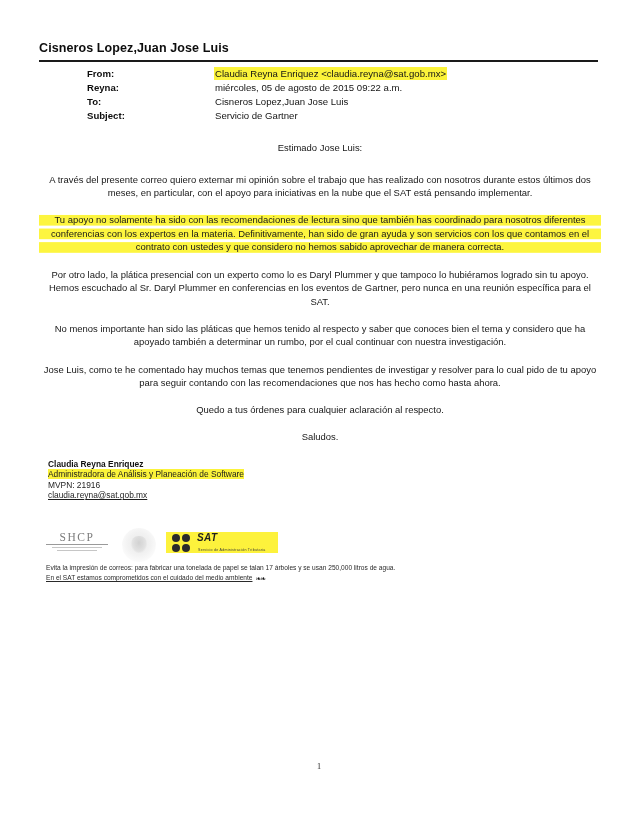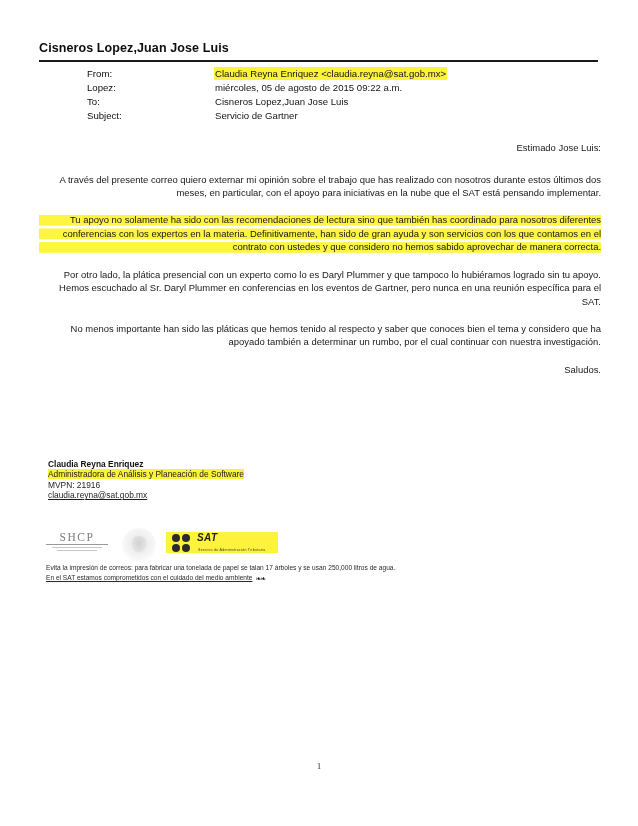--- a/index.html
+++ b/index.html
@@ -49,21 +49,21 @@
   .field-row {
     display: flex;
     align-items: baseline;
     height: 12.4px;
     margin-bottom: 1.6px;
   }
   .field-label {
     width: 128px;
     flex: 0 0 128px;
     font-size: 9.6px;
-    font-weight: normal;
+    font-weight: bold;
     color: #0d0d0d;
     padding-left: 48px;
   }
   .field-value {
     font-size: 9.6px;
     color: #141414;
     white-space: nowrap;
   }
   .hl-inline {
     background: #fbf33a;
@@ -76,21 +76,21 @@
     position: absolute;
     left: 39px;
     top: 141px;
     width: 562px;
   }
   .para {
     font-size: 9.45px;
     line-height: 13.6px;
     color: #171717;
     margin: 0 0 13.5px 0;
-    text-align: right;
+    text-align: center;
   }
 
   
   .para.hl {
     background-image: linear-gradient(to bottom,
         rgba(0,0,0,0) 0px,
         rgba(0,0,0,0) 1.5px,
         #fdf53f 1.5px,
         #fdf53f 12.6px,
         rgba(0,0,0,0) 12.6px,
@@ -288,39 +288,41 @@
 
   <div class="doc-title">Cisneros Lopez,Juan Jose Luis</div>
   <div class="rule"></div>
 
   <div class="fields">
     <div class="field-row">
       <div class="field-label">From:</div>
       <div class="field-value"><span class="hl-inline">Claudia Reyna Enriquez &lt;claudia.reyna@sat.gob.mx&gt;</span></div>
     </div>
     <div class="field-row">
-      <div class="field-label">Lopez:</div>
+      <div class="field-label">Reyna:</div>
       <div class="field-value">miércoles, 05 de agosto de 2015 09:22 a.m.</div>
     </div>
     <div class="field-row">
       <div class="field-label">To:</div>
       <div class="field-value">Cisneros Lopez,Juan Jose Luis</div>
     </div>
     <div class="field-row">
       <div class="field-label">Subject:</div>
       <div class="field-value">Servicio de Gartner</div>
     </div>
   </div>
 
   <div class="body-block">
     <p class="para" style="margin-bottom:18px">Estimado Jose Luis:</p>
     <p class="para">A través del presente correo quiero externar mi opinión sobre el trabajo que has realizado con nosotros durante estos últimos dos meses, en particular, con el apoyo para iniciativas en la nube que el SAT está pensando implementar.</p>
     <p class="para hl">Tu apoyo no solamente ha sido con las recomendaciones de lectura sino que también has coordinado para nosotros diferentes conferencias con los expertos en la materia. Definitivamente, han sido de gran ayuda y son servicios con los que contamos en el contrato con ustedes y que considero no hemos sabido aprovechar de manera correcta.</p>
     <p class="para">Por otro lado, la plática presencial con un experto como lo es Daryl Plummer y que tampoco lo hubiéramos logrado sin tu apoyo. Hemos escuchado al Sr. Daryl Plummer en conferencias en los eventos de Gartner, pero nunca en una reunión específica para el SAT.</p>
     <p class="para">No menos importante han sido las pláticas que hemos tenido al respecto y saber que conoces bien el tema y considero que ha apoyado también a determinar un rumbo, por el cual continuar con nuestra investigación.</p>
+    <p class="para">Jose Luis, como te he comentado hay muchos temas que tenemos pendientes de investigar y resolver para lo cual pido de tu apoyo para seguir contando con las recomendaciones que nos has hecho como hasta ahora.</p>
+    <p class="para">Quedo a tus órdenes para cualquier aclaración al respecto.</p>
     <p class="para">Saludos.</p>
   </div>
 
   <div class="signature">
     <div class="sig-name">Claudia Reyna Enriquez</div>
     <div class="sig-role"><span>Administradora de Análisis y Planeación de Software</span></div>
     <div class="sig-line">MVPN: 21916</div>
     <div class="sig-mail">claudia.reyna@sat.gob.mx</div>
   </div>
 

